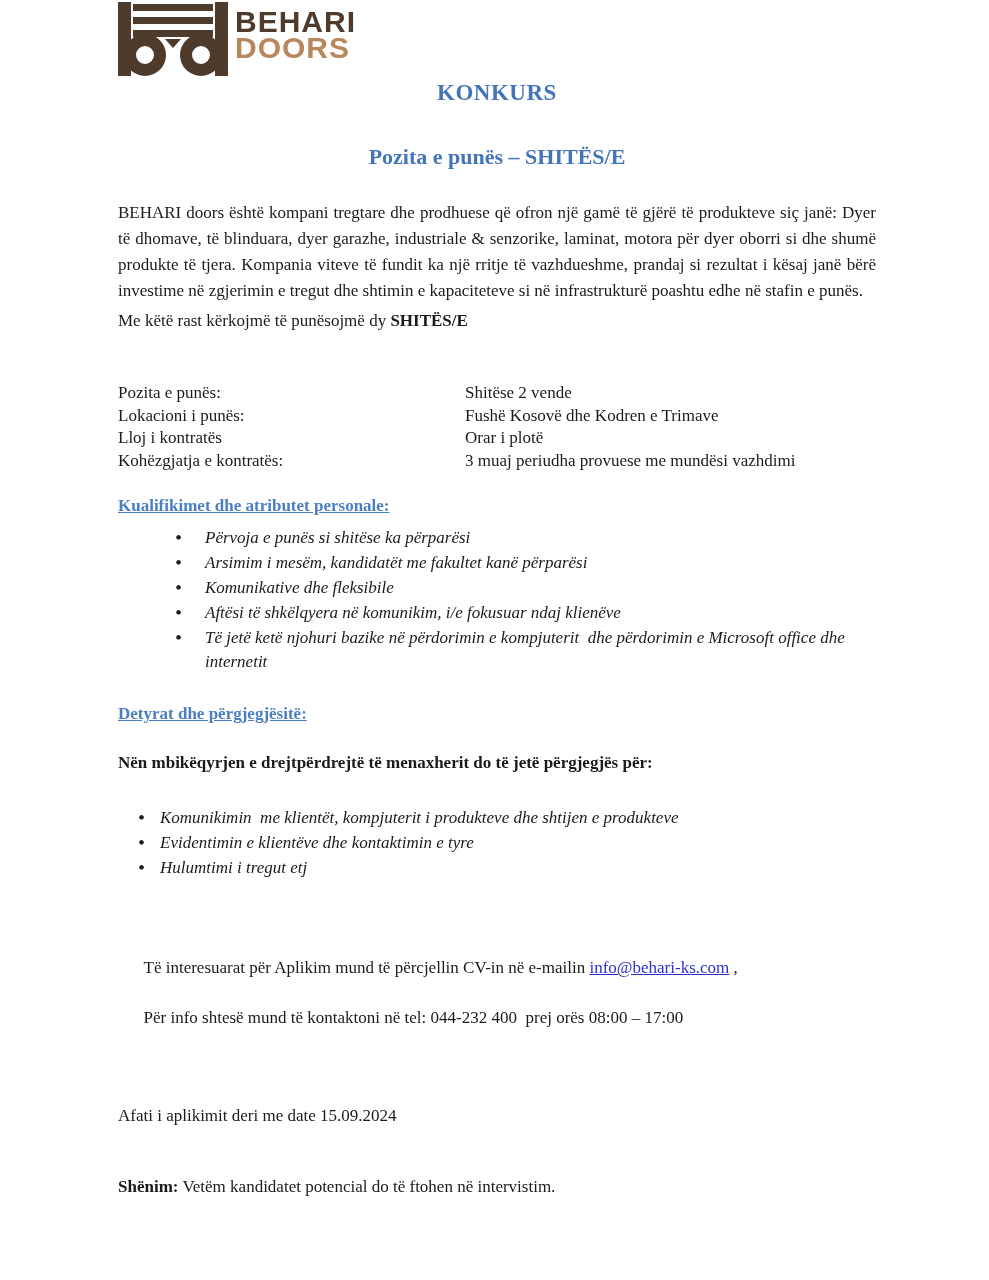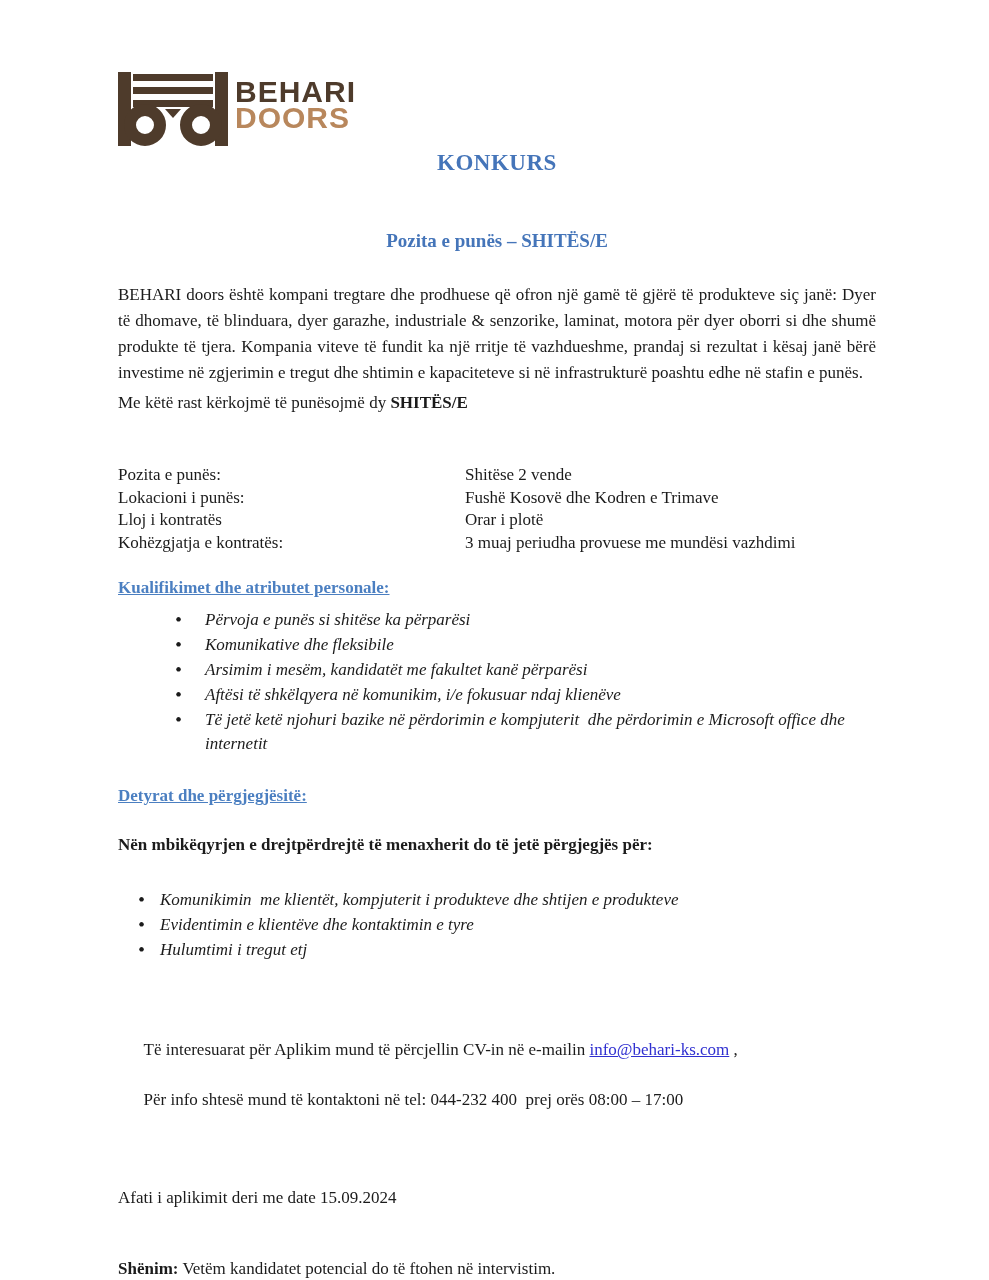--- a/index.html
+++ b/index.html
@@ -20,21 +20,20 @@
     height: 1280px;
     position: relative;
   }
   .content {
     margin-left: 118px;
     width: 758px;
   }
 
   
   .logo {
-    padding-top: 70px;
     display: flex;
     align-items: flex-start;
     gap: 7px;
     height: 76px;
     box-sizing: content-box;
   }
   .logo-mark { display: block; }
   .logo-text {
     font-family: "Liberation Sans", sans-serif;
     font-weight: bold;
@@ -49,24 +48,24 @@
   
   .title-main {
     margin-top: 4px;
     text-align: center;
     font-weight: bold;
     font-size: 23px;
     color: #4575b9;
     letter-spacing: 0.5px;
   }
   .title-sub {
-    margin-top: 54px;
+    margin-top: 38px;
     text-align: center;
     font-weight: bold;
-    font-size: 19px;
+    font-size: 22px;
     color: #4575b9;
   }
 
   
   .para {
     margin-top: 30px;
     text-align: justify;
     line-height: 26px;
   }
   .hiring {
@@ -184,22 +183,22 @@
       </div>
       <div class="details-row">
         <span>Kohëzgjatja e kontratës:</span>
         <span>3 muaj periudha provuese me mundësi vazhdimi</span>
       </div>
     </div>
 
     <div class="section-heading heading-qual">Kualifikimet dhe atributet personale:</div>
     <ul class="bullets qual-list">
       <li>Përvoja e punës si shitëse ka përparësi</li>
+      <li>Arsimim i mesëm, kandidatët me fakultet kanë përparësi</li>
       <li>Komunikative dhe fleksibile</li>
-      <li>Arsimim i mesëm, kandidatët me fakultet kanë përparësi</li>
       <li>Aftësi të shkëlqyera në komunikim, i/e fokusuar ndaj klienëve</li>
       <li>Të jetë ketë njohuri bazike në përdorimin e kompjuterit  dhe përdorimin e Microsoft office dhe internetit</li>
     </ul>
 
     <div class="section-heading heading-duties">Detyrat dhe përgjegjësitë:</div>
     <div class="duties-intro">Nën mbikëqyrjen e drejtpërdrejtë të menaxherit do të jetë përgjegjës për:</div>
     <ul class="bullets duties-list">
       <li>Komunikimin  me klientët, kompjuterit i produkteve dhe shtijen e produkteve</li>
       <li>Evidentimin e klientëve dhe kontaktimin e tyre</li>
       <li>Hulumtimi i tregut etj</li>

